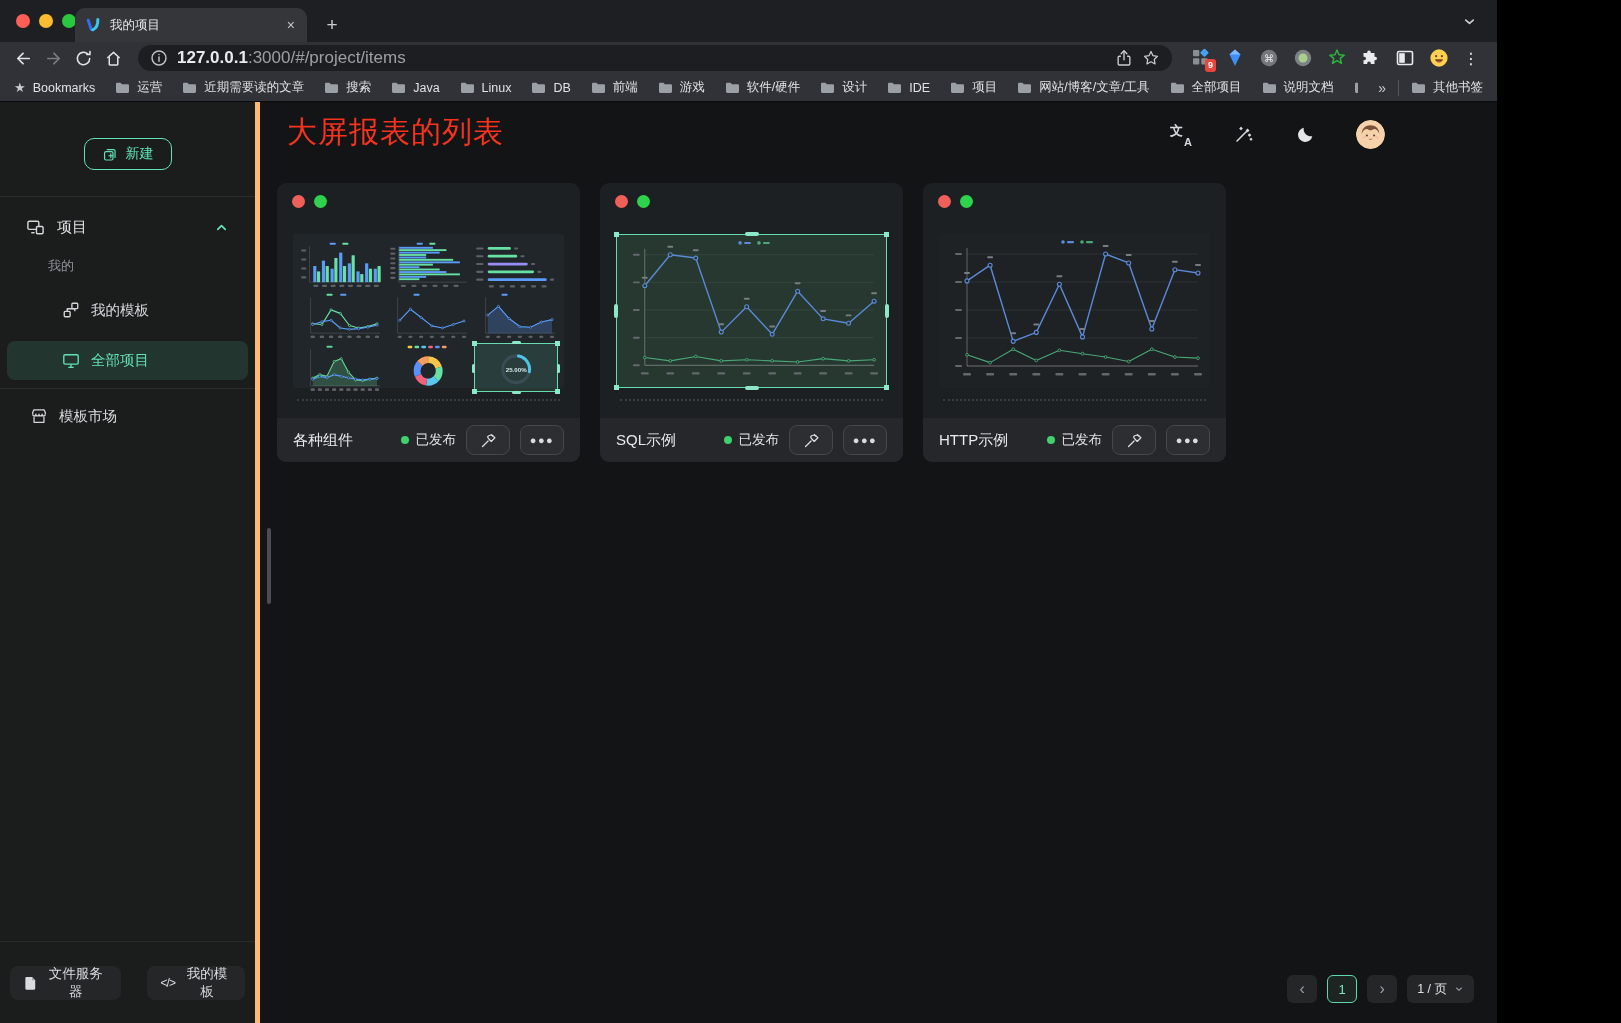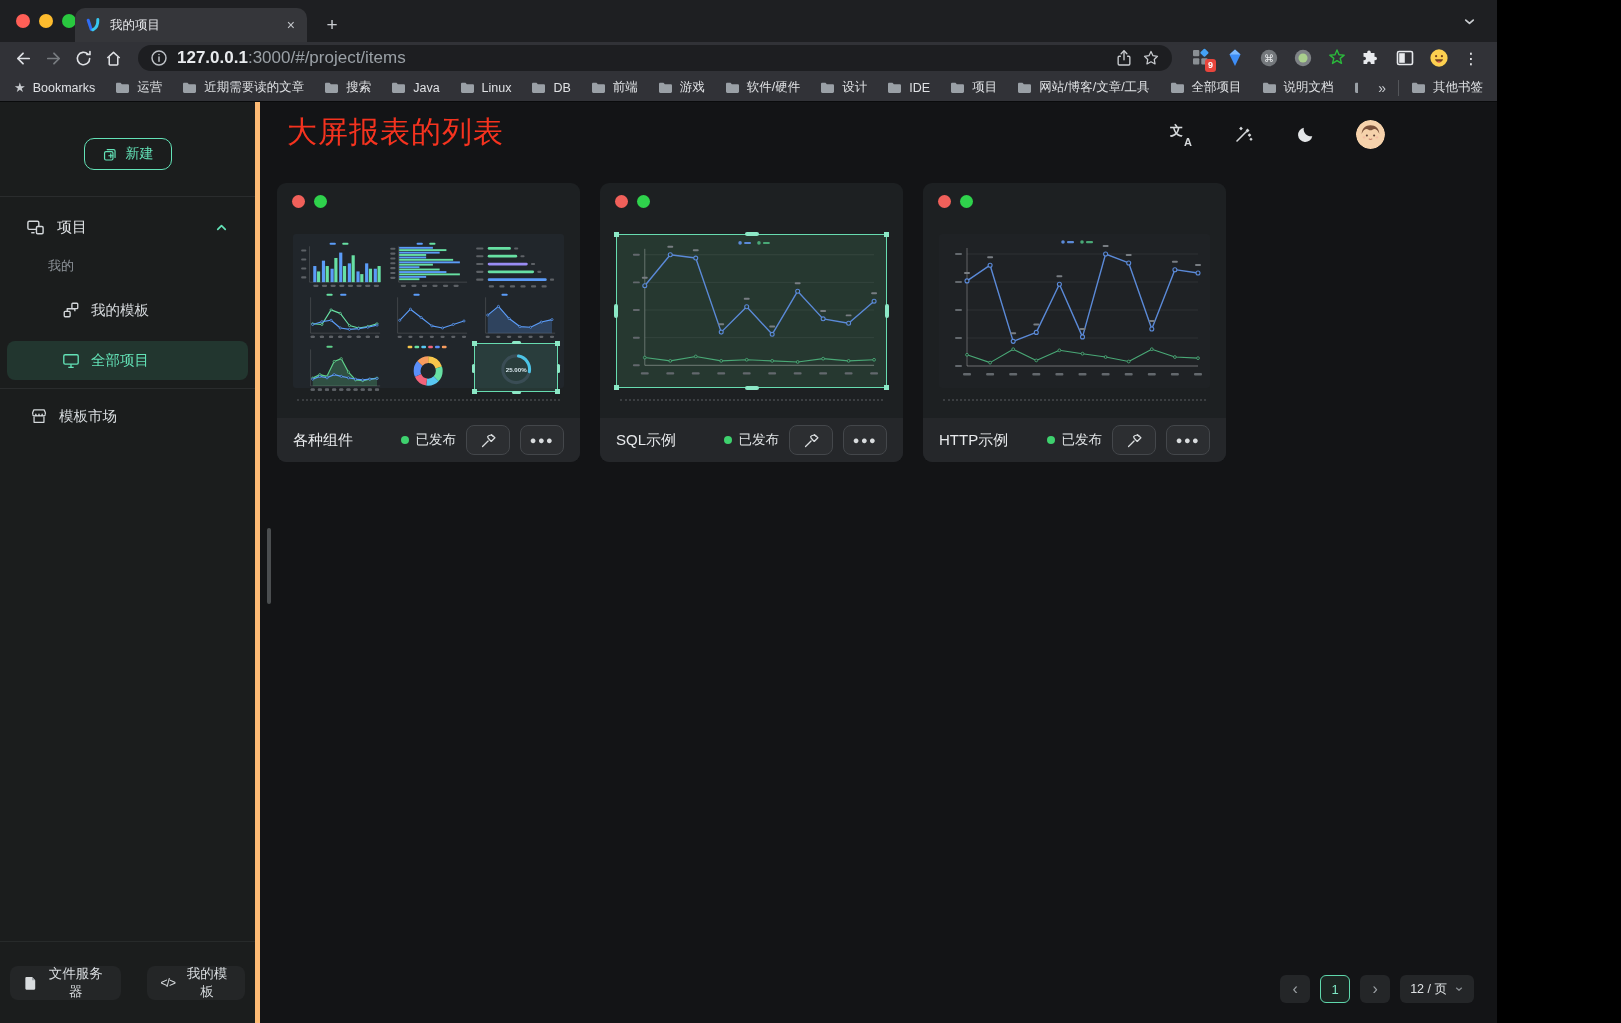--- a/index.html
+++ b/index.html
@@ -972,21 +972,21 @@
         <button class="pg-btn">
             <span>‹</span>
           </button>
         <button class="pg-cur">
             <span>1</span>
           </button>
         <button class="pg-btn">
             <span>›</span>
           </button>
         <div class="pg-size">
-          <span>12 / 页</span>
+          <span>1 / 页</span>
           <svg viewBox="0 0 16 16" stroke="#8a8f93" fill="none" stroke-width="2" stroke-linecap="round" stroke-linejoin="round">
               <path d="M4 6.5l4 3.5 4-3.5"></path>
             </svg>
         </div>
       </div>
     </main>
   </div>
 </div>
 
 </body></html>

